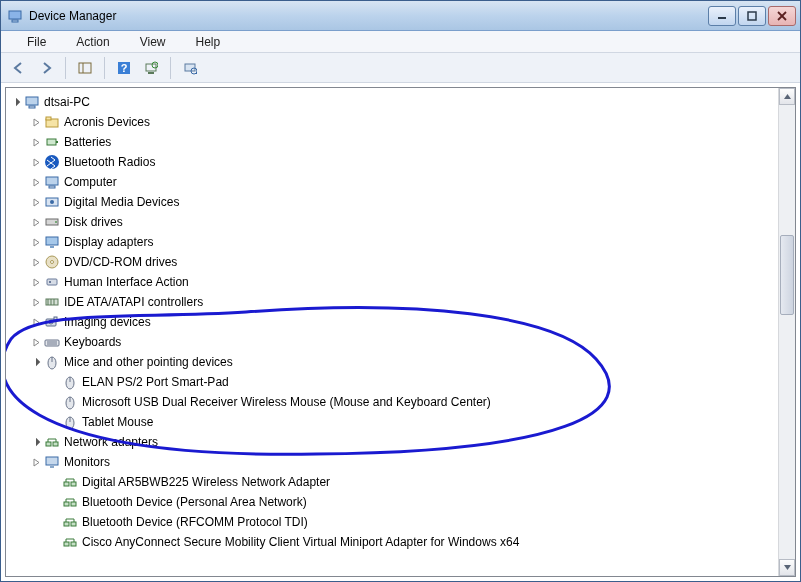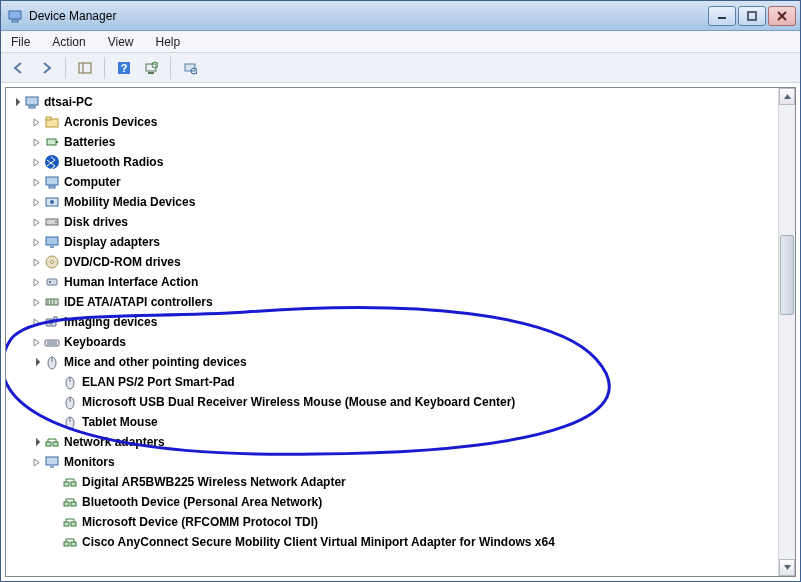--- a/index.html
+++ b/index.html
@@ -54,22 +54,22 @@
     font-weight: bold;
     font-size: 11px;
   }
   .win-btn.close { background: linear-gradient(to bottom,#f4d6d6,#e7b4b4); border-color:#a86a6a;}
   .menubar {
     height: 22px;
     background: #f4f6fa;
     border-bottom: 1px solid #d0d7e2;
     display: flex;
     align-items: center;
-    padding-left: 0;
-    gap: 2px;
+    padding-left: 16px;
+    gap: 10px;
     text-align: center;
   }
   .menu-item {
     padding: 2px 10px;
     color: #222;
     cursor: default;
   }
   .toolbar {
     height: 30px;
     background: #eef2f8;
@@ -91,21 +91,20 @@
     margin: 0 4px;
   }
   .content-wrap {
     flex: 1;
     margin: 4px;
     border: 1px solid #828790;
     display: flex;
     position: relative;
     overflow: hidden;
     background:#fff;
-    font-weight:bold;
   }
   .tree {
     flex: 1;
     padding: 4px 0 4px 4px;
     overflow: hidden;
     position: relative;
   }
   .node {
     display: flex;
     align-items: center;
@@ -314,21 +313,21 @@
             <svg>
               <path d="M2 1 L7 4.5 L2 8 Z" fill="none" stroke="#888"></path>
             </svg>
           </span>
           <span class="dev-icon">
             <svg width="16" height="16" viewBox="0 0 16 16">
               <rect x="2" y="4" width="12" height="8" fill="#d9e4f2" stroke="#3a6aa6"></rect>
               <circle cx="8" cy="8" r="2" fill="#3a6aa6"></circle>
             </svg>
           </span>
-          <span class="node-label">Mobility Media Devices</span>
+          <span class="node-label">Digital Media Devices</span>
         </div>
         <div class="node" style="padding-left:20px">
           <span class="expander">
             <svg>
               <path d="M2 1 L7 4.5 L2 8 Z" fill="none" stroke="#888"></path>
             </svg>
           </span>
           <span class="dev-icon">
             <svg width="16" height="16" viewBox="0 0 16 16">
               <rect x="2" y="5" width="12" height="6" fill="#d6d6d6" stroke="#6a6a6a"></rect>
@@ -524,21 +523,21 @@
         <div class="node" style="padding-left:52px">
           <span class="dev-icon">
             <svg width="16" height="16" viewBox="0 0 16 16">
               <rect x="2" y="8" width="5" height="4" fill="#c6e0c6" stroke="#3a7a3a"></rect>
               <rect x="9" y="8" width="5" height="4" fill="#c6e0c6" stroke="#3a7a3a"></rect>
               <line x1="4" y1="8" x2="4" y2="5" stroke="#3a7a3a"></line>
               <line x1="12" y1="8" x2="12" y2="5" stroke="#3a7a3a"></line>
               <line x1="4" y1="5" x2="12" y2="5" stroke="#3a7a3a"></line>
             </svg>
           </span>
-          <span class="node-label">Microsoft Device (RFCOMM Protocol TDI)</span>
+          <span class="node-label">Bluetooth Device (RFCOMM Protocol TDI)</span>
         </div>
         <div class="node" style="padding-left:52px">
           <span class="dev-icon">
             <svg width="16" height="16" viewBox="0 0 16 16">
               <rect x="2" y="8" width="5" height="4" fill="#c6e0c6" stroke="#3a7a3a"></rect>
               <rect x="9" y="8" width="5" height="4" fill="#c6e0c6" stroke="#3a7a3a"></rect>
               <line x1="4" y1="8" x2="4" y2="5" stroke="#3a7a3a"></line>
               <line x1="12" y1="8" x2="12" y2="5" stroke="#3a7a3a"></line>
               <line x1="4" y1="5" x2="12" y2="5" stroke="#3a7a3a"></line>
             </svg>

